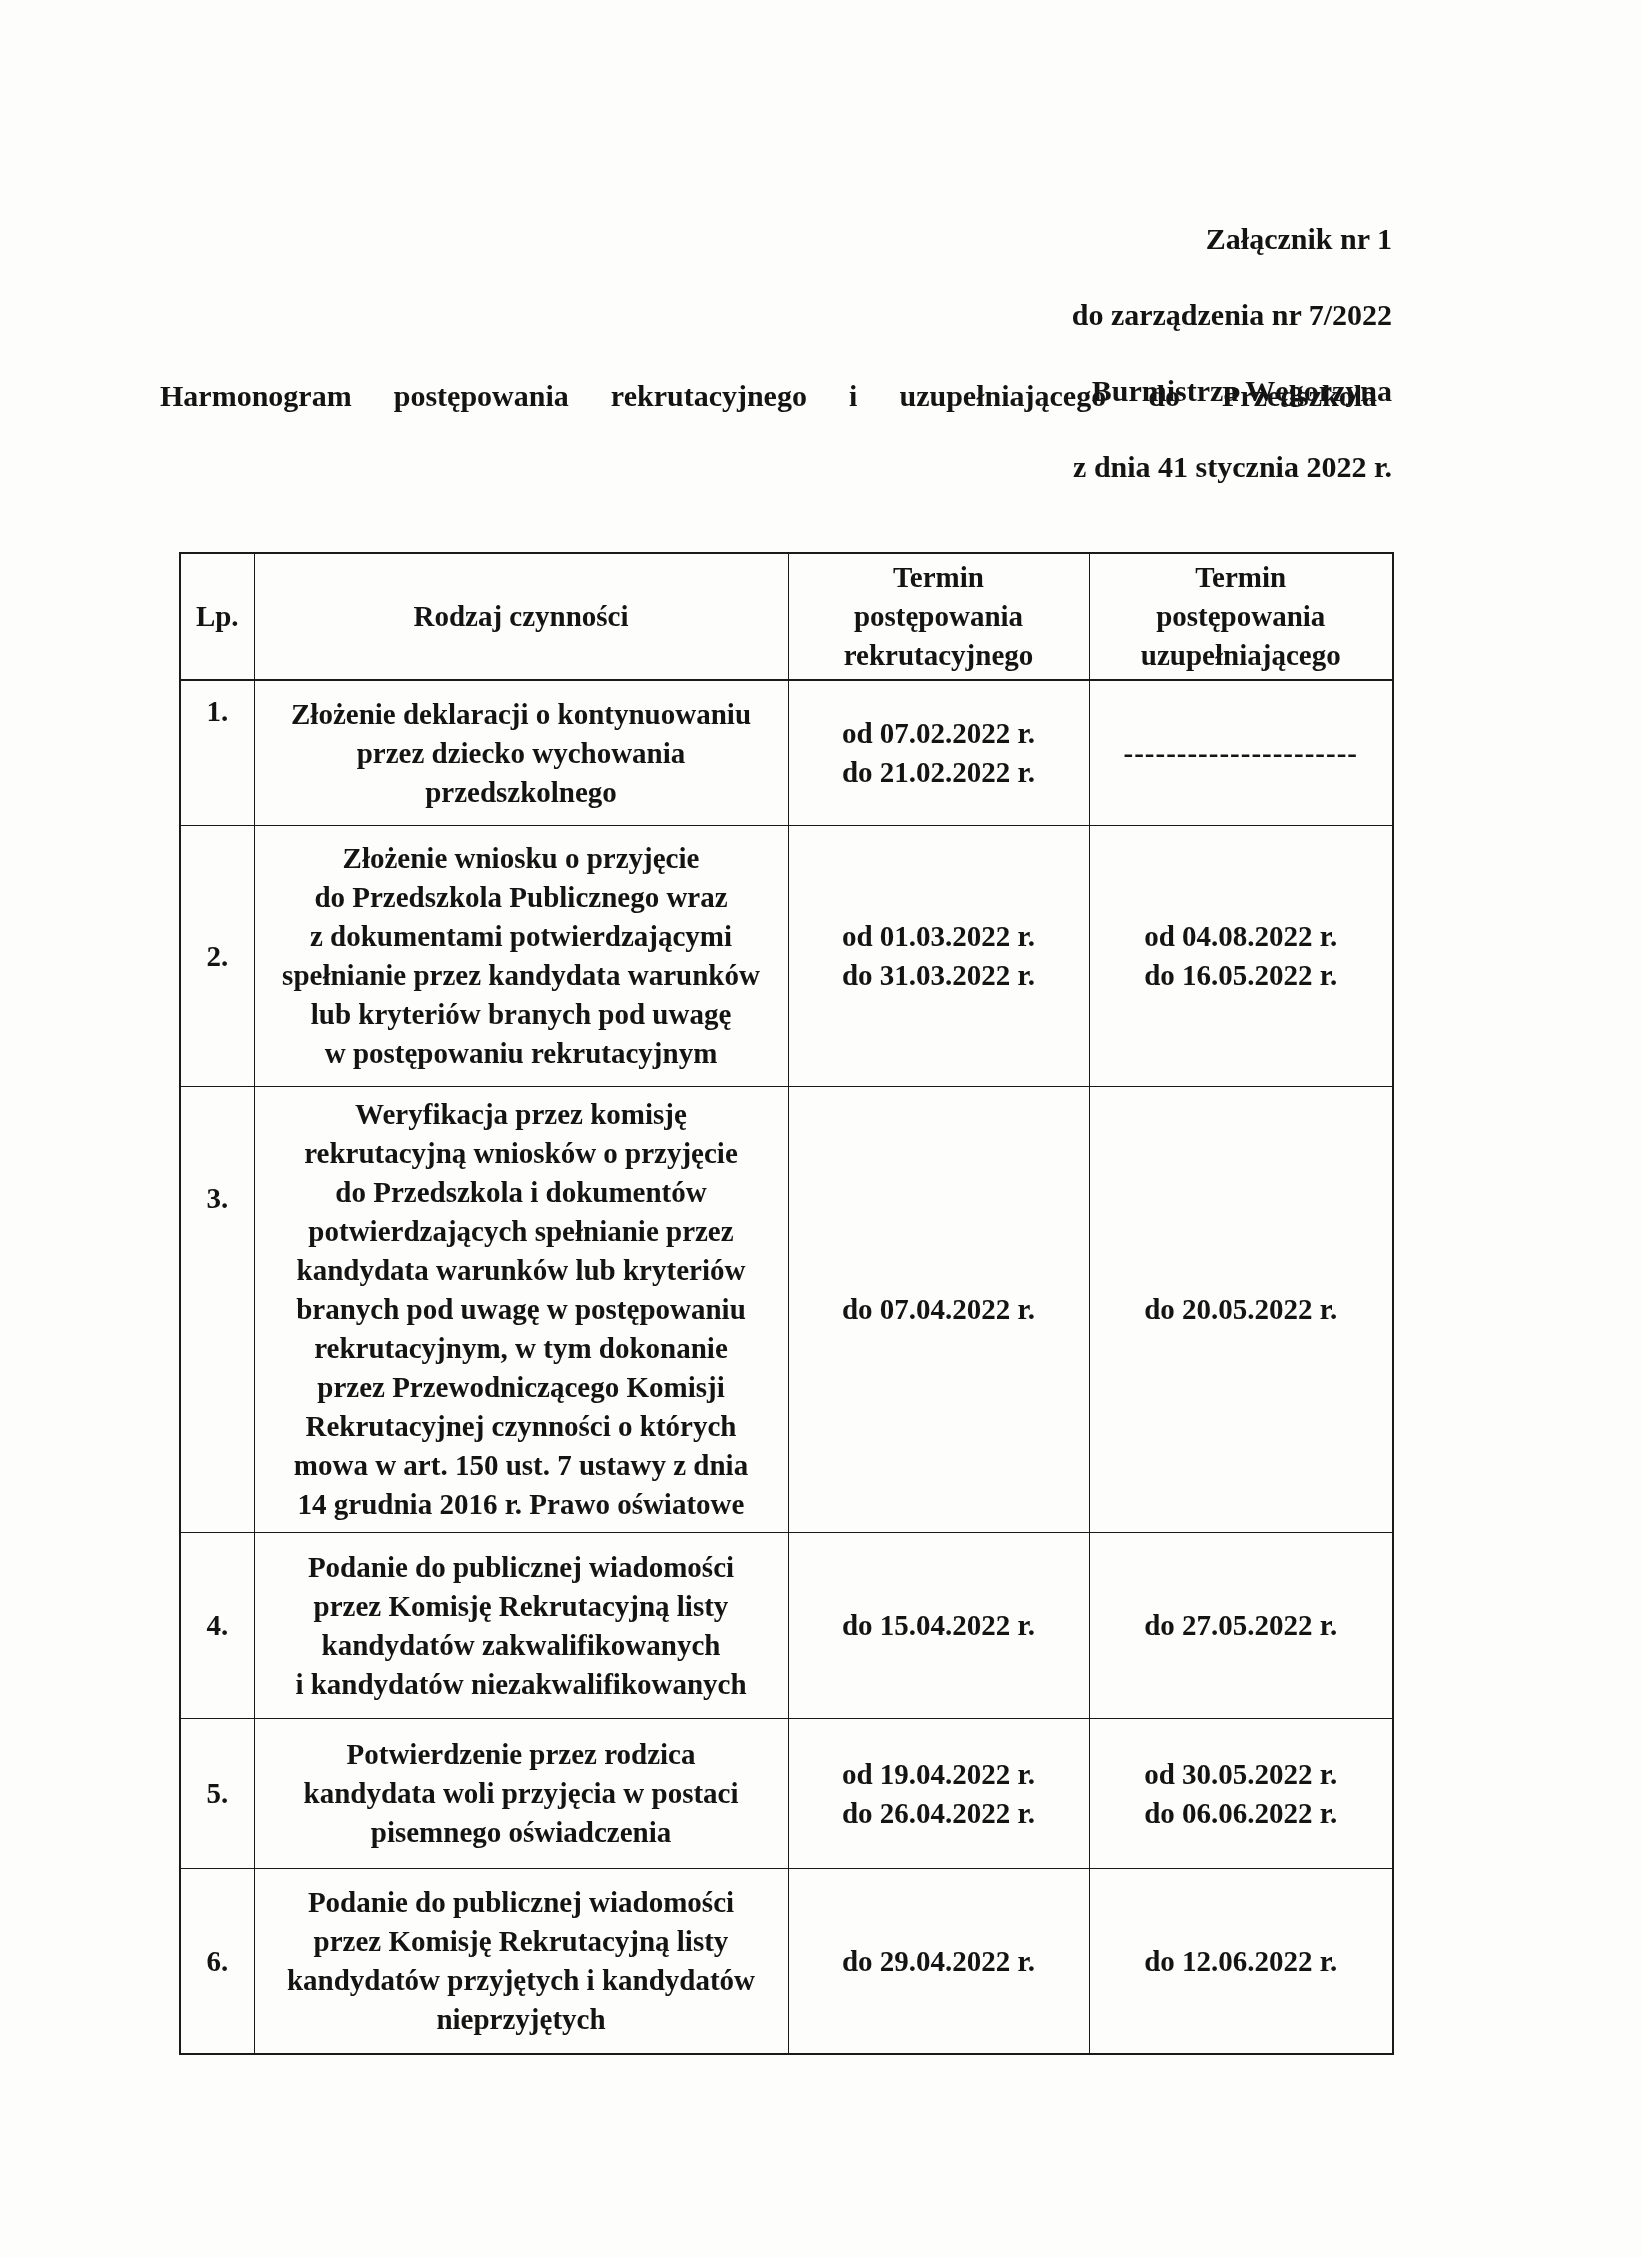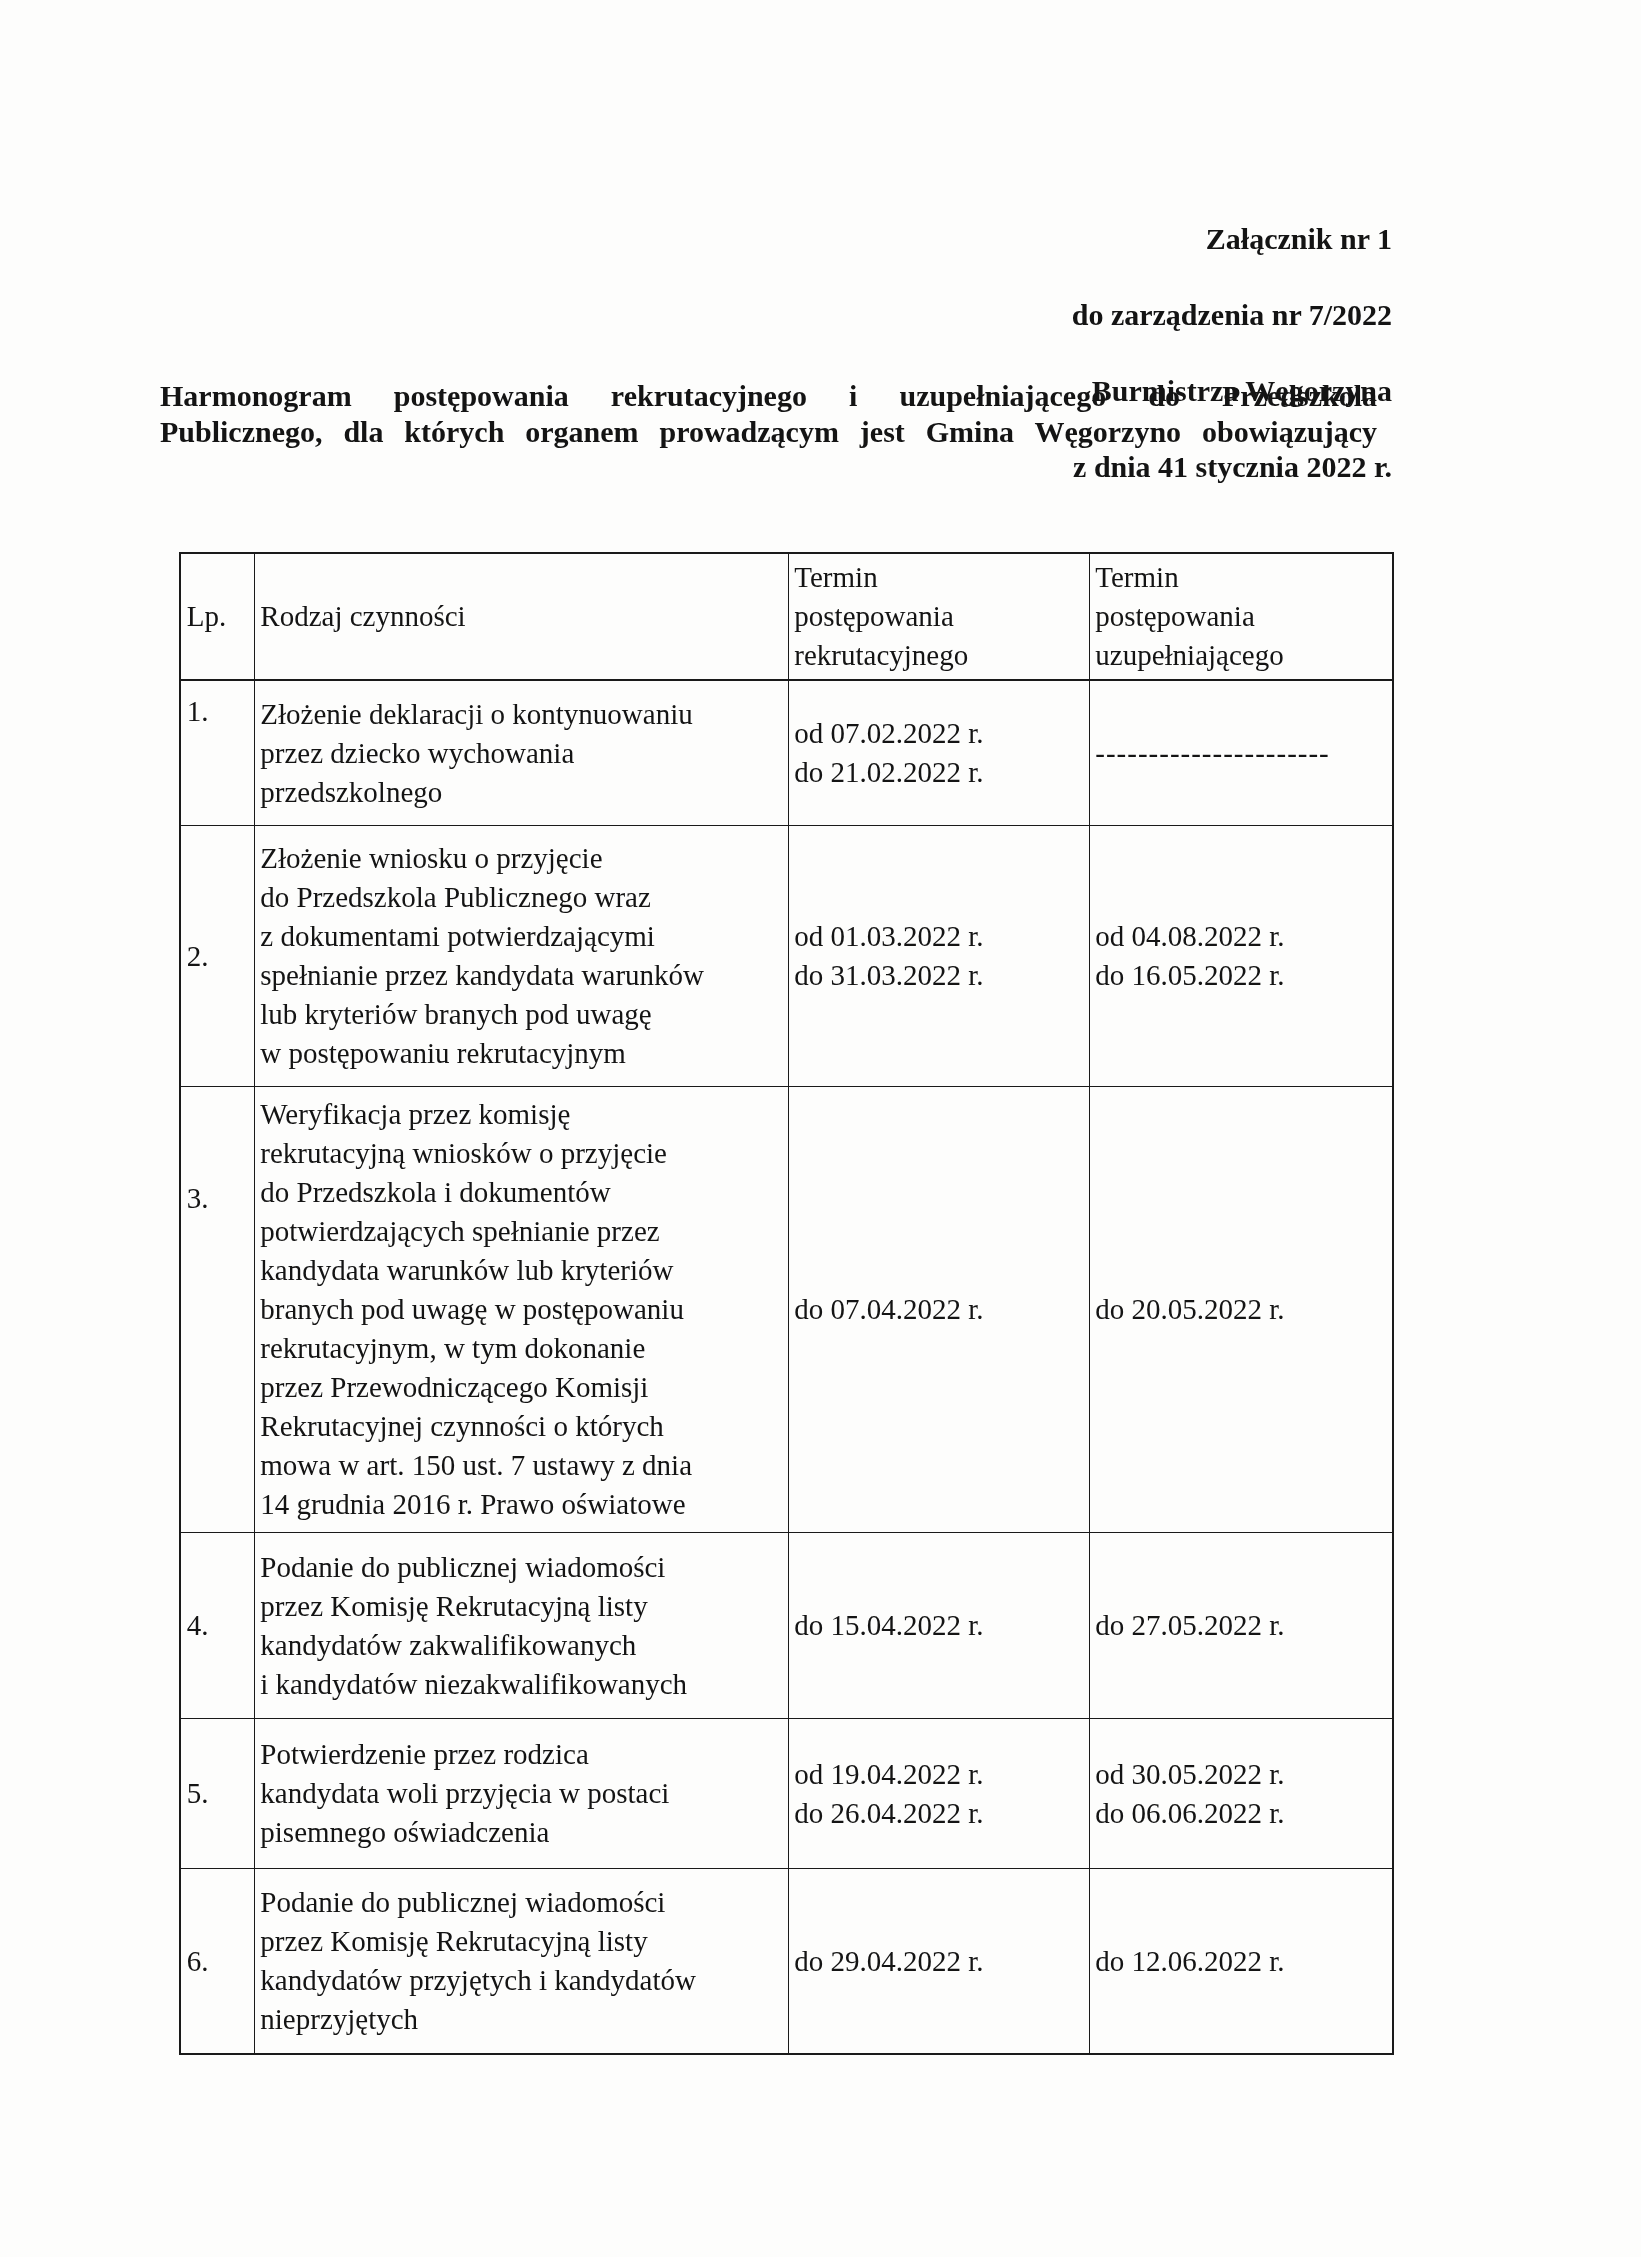--- a/index.html
+++ b/index.html
@@ -61,22 +61,22 @@
   table.schedule, table.schedule th, table.schedule td {
     border: 1.9px solid #1a1a1a;
   }
   table.schedule {
     border-width: 2.9px;
   }
   table.schedule thead th {
     border-bottom-width: 2.9px;
   }
   th, td {
-    font-weight: normal;
-    text-align: left;
+    font-weight: bold;
+    text-align: center;
     vertical-align: middle;
     padding: 3.9px 5.8px;
     white-space: pre-line;
     overflow: hidden;
   }
   tr.header-row  { height: 106px; }
   tr.row-1 { height: 146px; }
   tr.row-2 { height: 261px; }
   tr.row-3 { height: 446px; }
   tr.row-4 { height: 186px; }
@@ -94,21 +94,20 @@
 
   <div class="attachment-header">
     <div>Załącznik nr 1</div>
     <div>do zarządzenia nr 7/2022</div>
     <div>Burmistrza Węgorzyna</div>
     <div>z dnia 41 stycznia 2022 r.</div>
   </div>
 
   <div class="doc-title">
     <div class="title-line">Harmonogram postępowania rekrutacyjnego i uzupełniającego do Przedszkola</div>
-    <div class="title-line">Publicznego, dla których organem prowadzącym jest Gmina Węgorzyno obowiązujący</div>
   </div>
 
   <table class="schedule">
     <colgroup>
       <col style="width:74px">
       <col style="width:534px">
       <col style="width:301px">
       <col style="width:304px">
     </colgroup>
     <thead>

